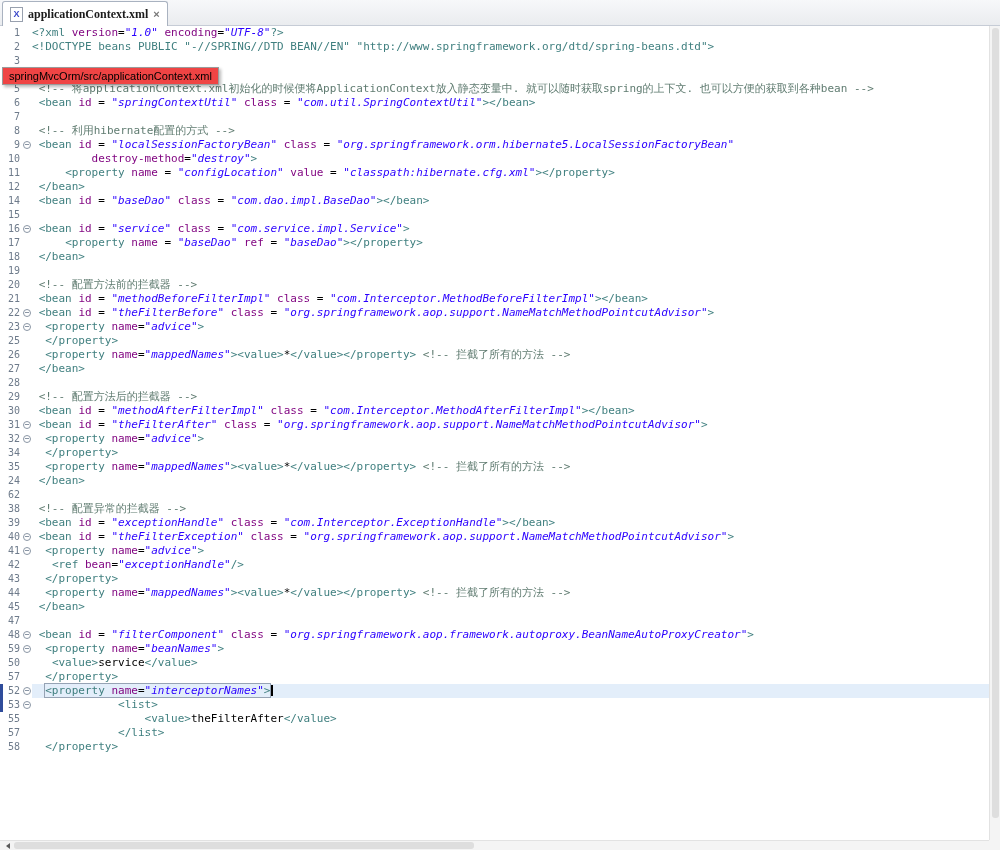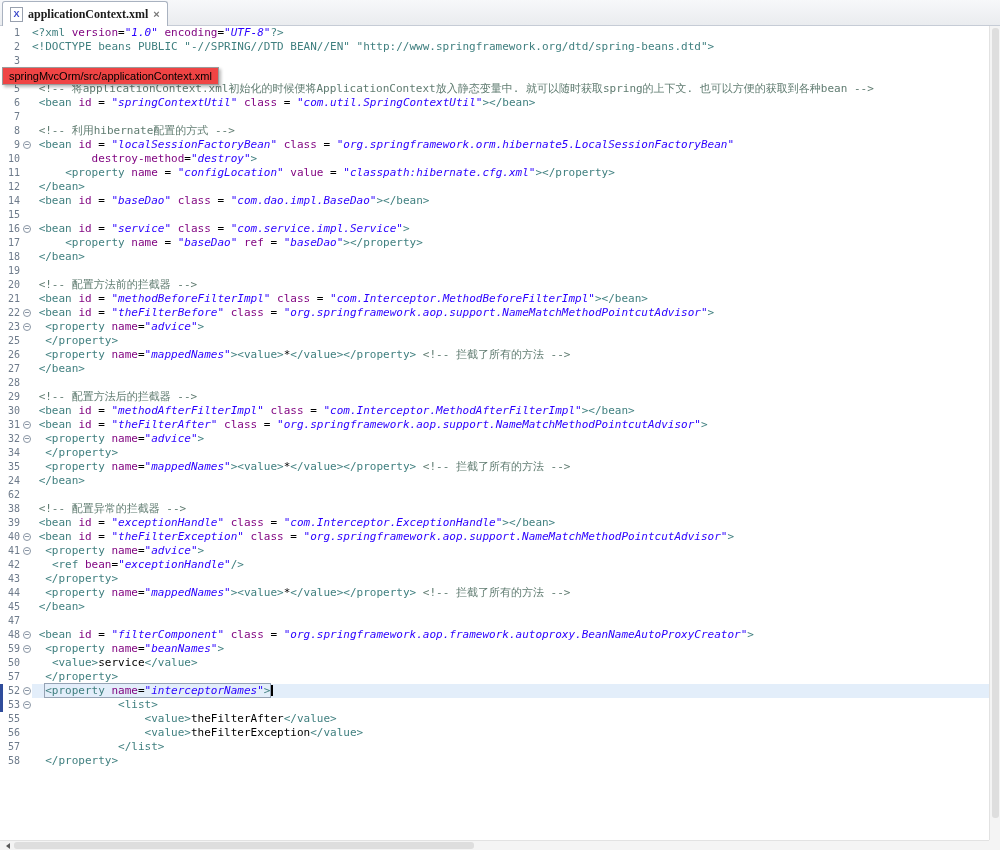--- a/index.html
+++ b/index.html
@@ -108,21 +108,20 @@
       <div class="row"><span class="num">44</span><span class="fold"></span><span class="code"><span class="tk-x">  </span><span class="tk-t">&lt;property</span><span class="tk-x"> </span><span class="tk-a">name</span><span class="tk-x">=</span><span class="tk-v">"mappedNames"</span><span class="tk-t">&gt;&lt;value&gt;</span><span class="tk-x">*</span><span class="tk-t">&lt;/value&gt;&lt;/property&gt;</span><span class="tk-x"> </span><span class="tk-c">&lt;!-- 拦截了所有的方法 --&gt;</span></span></div>
       <div class="row"><span class="num">45</span><span class="fold"></span><span class="code"><span class="tk-x"> </span><span class="tk-t">&lt;/bean&gt;</span></span></div>
       <div class="row"><span class="num">47</span><span class="fold"></span><span class="code"><span class="tk-x"> </span></span></div>
       <div class="row"><span class="num">48</span><span class="fold"><i class="foldicon"></i></span><span class="code"><span class="tk-x"> </span><span class="tk-t">&lt;bean</span><span class="tk-x"> </span><span class="tk-a">id</span><span class="tk-x"> = </span><span class="tk-v">"filterComponent"</span><span class="tk-x"> </span><span class="tk-a">class</span><span class="tk-x"> = </span><span class="tk-v">"org.springframework.aop.framework.autoproxy.BeanNameAutoProxyCreator"</span><span class="tk-t">&gt;</span></span></div>
       <div class="row"><span class="num">59</span><span class="fold"><i class="foldicon"></i></span><span class="code"><span class="tk-x">  </span><span class="tk-t">&lt;property</span><span class="tk-x"> </span><span class="tk-a">name</span><span class="tk-x">=</span><span class="tk-v">"beanNames"</span><span class="tk-t">&gt;</span></span></div>
       <div class="row"><span class="num">50</span><span class="fold"></span><span class="code"><span class="tk-x">   </span><span class="tk-t">&lt;value&gt;</span><span class="tk-x">service</span><span class="tk-t">&lt;/value&gt;</span></span></div>
       <div class="row"><span class="num">57</span><span class="fold"></span><span class="code"><span class="tk-x">  </span><span class="tk-t">&lt;/property&gt;</span></span></div>
       <div class="row current"><span class="num">52<i class="diffbar"></i></span><span class="fold"><i class="foldicon"></i></span><span class="code"><span class="tk-x">  </span><span class="selbox"><span class="tk-t">&lt;property</span><span class="tk-x"> </span><span class="tk-a">name</span><span class="tk-x">=</span><span class="tk-v">"interceptorNames"</span><span class="tk-t">&gt;</span></span><span class="caret"></span></span></div>
       <div class="row"><span class="num">53<i class="diffbar"></i></span><span class="fold"><i class="foldicon"></i></span><span class="code"><span class="tk-x">             </span><span class="tk-t">&lt;list&gt;</span></span></div>
       <div class="row"><span class="num">55</span><span class="fold"></span><span class="code"><span class="tk-x">                 </span><span class="tk-t">&lt;value&gt;</span><span class="tk-x">theFilterAfter</span><span class="tk-t">&lt;/value&gt;</span></span></div>
-      <div class="row"><span class="num">56</span><span class="fold"></span><span class="code"><span class="tk-x">                 </span><span class="tk-t">&lt;value&gt;</span><span class="tk-x">theFilterException</span><span class="tk-t">&lt;/value&gt;</span></span></div>
       <div class="row"><span class="num">57</span><span class="fold"></span><span class="code"><span class="tk-x">             </span><span class="tk-t">&lt;/list&gt;</span></span></div>
       <div class="row"><span class="num">58</span><span class="fold"></span><span class="code"><span class="tk-x">  </span><span class="tk-t">&lt;/property&gt;</span></span></div>
     </div>
 
   <div class="vscroll">
     <div class="vthumb"></div>
   </div>
   <div class="hscroll">
     <span class="harrow">
         <i></i>

